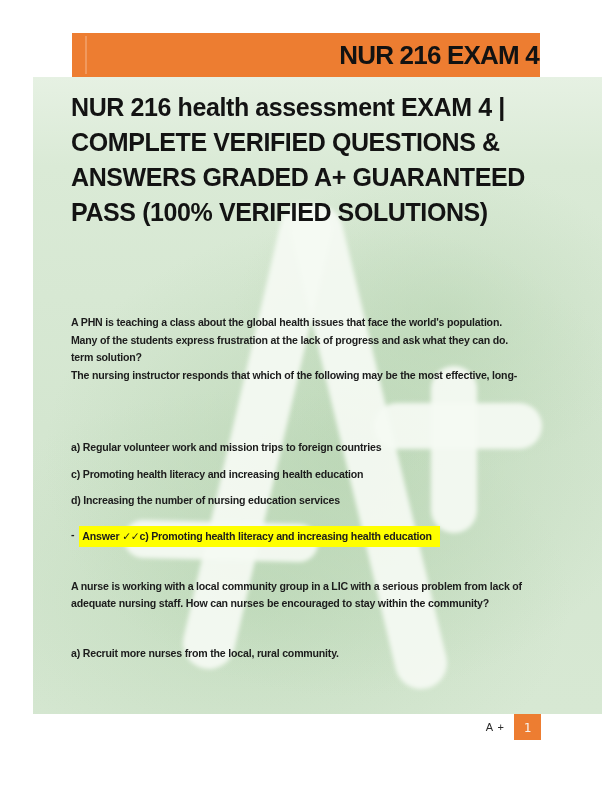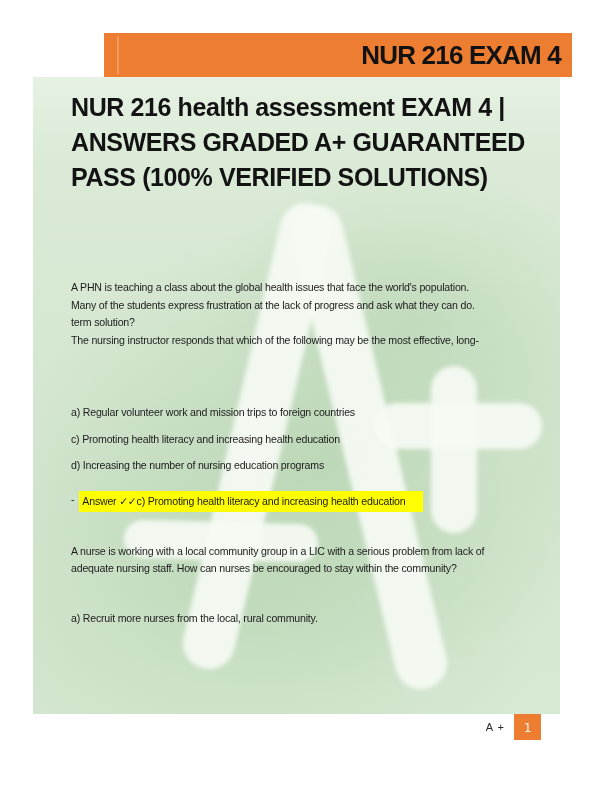--- a/index.html
+++ b/index.html
@@ -8,60 +8,60 @@
     font-family: "Liberation Sans", "DejaVu Sans", sans-serif;
     position: relative; overflow: hidden;
   }
   .page { position: relative; width: 612px; height: 792px; background: #ffffff; }
 
   
   .header-bar {
     position: absolute; left: 72px; top: 33px; width: 468px; height: 44px;
     background: #ed7d31;
     display: flex; align-items: center; justify-content: flex-end;
-    padding-right: 11px; box-sizing: border-box; margin-left: 32px;
+    padding-right: 1px; box-sizing: border-box;
   }
   .header-bar .fold-line {
     position: absolute; left: 13px; top: 3px; bottom: 3px; width: 2px;
     background: rgba(255,255,255,0.22);
   }
   .header-title {
     font-size: 26px; font-weight: 700; color: #121212; letter-spacing: -0.8px;
     white-space: nowrap;
   }
 
   
   .content-box {
-    position: absolute; left: 33px; top: 77px; width: 527px; height: 637px;
+    position: absolute; left: 33px; top: 77px; width: 569px; height: 637px;
     background:
       radial-gradient(ellipse 300px 220px at 72% 38%, rgba(178,209,172,0.45), rgba(178,209,172,0) 70%),
       radial-gradient(ellipse 420px 330px at 55% 60%, rgba(170,204,164,0.50), rgba(170,204,164,0) 72%),
       radial-gradient(ellipse 460px 300px at 38% 82%, rgba(172,206,166,0.42), rgba(172,206,166,0) 70%),
       linear-gradient(180deg, #e6f1e3 0%, #daead6 14%, #d4e6d0 55%, #d7e8d3 100%);
     overflow: hidden;
   }
   .watermark-svg { position: absolute; left: 0; top: 0; pointer-events: none; }
 
   .doc-title {
     position: relative; margin: 13px 8px 0 38px;
     font-size: 25px; line-height: 35px; font-weight: 700;
     color: #131313; letter-spacing: -0.4px;
   }
   .doc-title .tline { white-space: nowrap; }
 
-  .bodytext { font-size: 10.6px; font-weight: 400; color: #1c1c1c; letter-spacing: -0.2px; }
+  .bodytext { font-size: 10.6px; font-weight: 700; color: #1c1c1c; letter-spacing: -0.2px; }
   .line { line-height: 17.5px; white-space: nowrap; }
 
   .q1 { position: relative; margin: 84px 8px 0 38px; }
   .options-1 { position: relative; margin: 55px 8px 0 38px; }
   .options-1 .option { margin-bottom: 9px; }
   .answer-row { position: relative; margin: 16px 8px 0 38px; display: flex; align-items: flex-start; }
   .answer-dash { line-height: 17.5px; margin-right: 5px; }
   .answer-hl {
-    background: #ffff00; padding: 2px 18px 3px 3px; line-height: 16px;
+    background: #ffff00; padding: 2px 8px 3px 3px; line-height: 16px;
     white-space: nowrap;
   }
   .q2 { position: relative; margin: 31px 8px 0 38px; }
   .options-2 { position: relative; margin: 32px 8px 0 38px; }
 
   
   .footer {
     position: absolute; top: 714px; right: 71px;
     display: flex; align-items: center; gap: 9px;
   }
@@ -94,35 +94,36 @@
         <path d="M273,152 L176,566" stroke-width="52"></path>
         <path d="M284,154 L388,586" stroke-width="52"></path>
         <path d="M110,462 L266,466" stroke-width="38"></path>
         <path d="M364,349 L486,349" stroke-width="46"></path>
         <path d="M421,312 L421,433" stroke-width="46"></path>
       </g>
     </svg>
 
     <div class="doc-title">
       <div class="tline">NUR 216 health assessment EXAM 4 |</div>
+      <div class="tline">COMPLETE VERIFIED QUESTIONS &amp;</div>
       <div class="tline">ANSWERS GRADED A+ GUARANTEED</div>
       <div class="tline">PASS (100% VERIFIED SOLUTIONS)</div>
     </div>
 
     <div class="q1 bodytext">
       <div class="line">A PHN is teaching a class about the global health issues that face the world's population.</div>
       <div class="line">Many of the students express frustration at the lack of progress and ask what they can do.</div>
       <div class="line">term solution?</div>
       <div class="line">The nursing instructor responds that which of the following may be the most effective, long-</div>
     </div>
 
     <div class="options-1 bodytext">
       <div class="line option">a) Regular volunteer work and mission trips to foreign countries</div>
       <div class="line option">c) Promoting health literacy and increasing health education</div>
-      <div class="line option">d) Increasing the number of nursing education programs</div>
+      <div class="line option">d) Increasing the number of nursing education services</div>
     </div>
 
     <div class="answer-row bodytext">
       <span class="answer-dash">-</span>
       <span class="answer-hl" style="background: rgb(255, 255, 0);">Answer ✓✓c) Promoting health literacy and increasing health education</span>
     </div>
 
     <div class="q2 bodytext">
       <div class="line">A nurse is working with a local community group in a LIC with a serious problem from lack of</div>
       <div class="line">adequate nursing staff. How can nurses be encouraged to stay within the community?</div>

